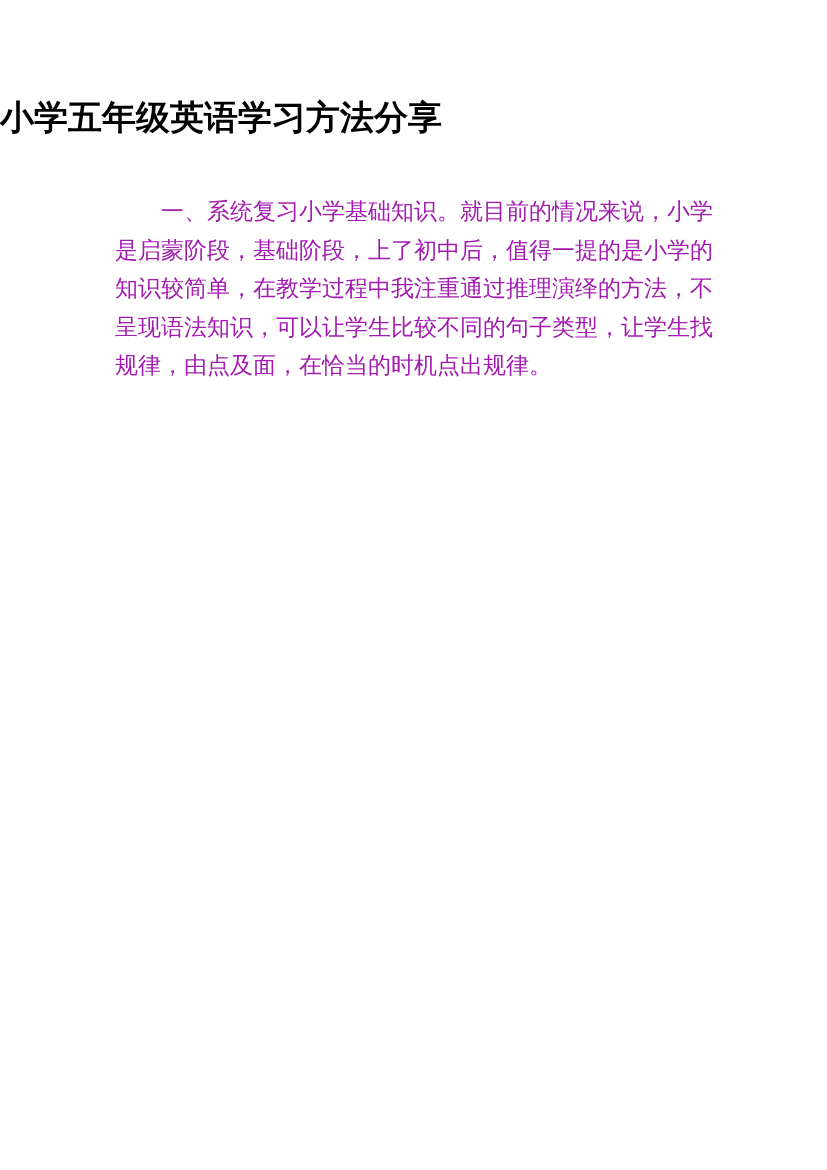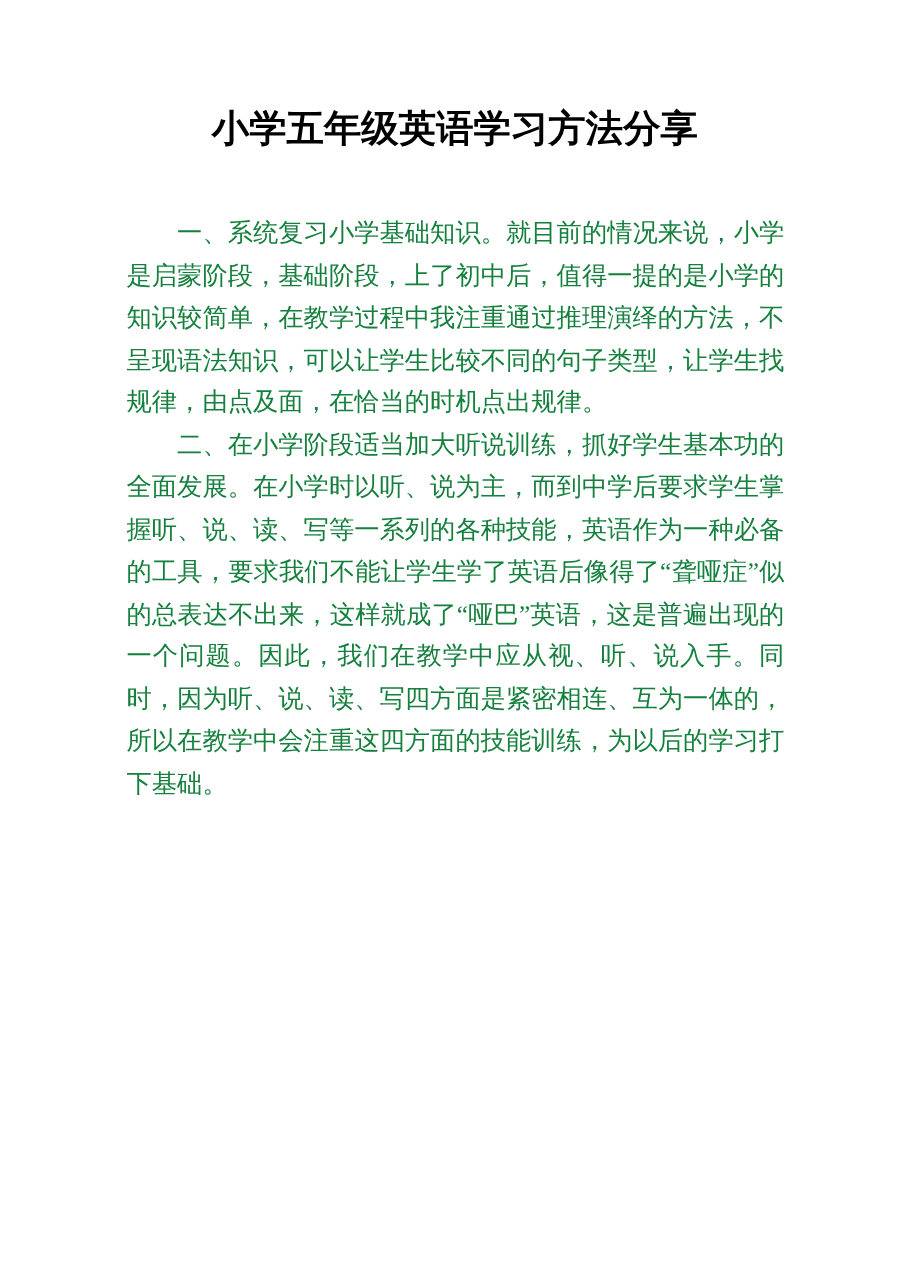--- a/index.html
+++ b/index.html
@@ -16,42 +16,41 @@
     overflow: hidden;
     font-family: "Liberation Serif", "DejaVu Serif", serif;
     color: #000000;
   }
   .doc-title {
     margin: 0;
     padding-top: 97px;
     font-size: 34px;
     line-height: 42px;
     font-weight: bold;
-    text-align: center;
+    text-align: left;
     letter-spacing: 0px;
     color: #000000;
     font-family: "Liberation Serif", "DejaVu Serif", serif;
   }
   .doc-body {
     margin: 54px 114px 0 115px;
   }
   .doc-body p {
     margin: 0;
     padding: 0;
     font-size: 23px;
     line-height: 38.5px;
     text-align: justify;
     text-indent: 2em;
-    color: #15803d;
+    color: #a21caf;
     word-break: break-all;
     font-family: "Liberation Serif", "DejaVu Serif", serif;
   }
 </style>
 </head>
 <body>
 
 <div class="page">
   <h1 class="doc-title">小学五年级英语学习方法分享</h1>
   <div class="doc-body">
     <p>一、系统复习小学基础知识。就目前的情况来说，小学是启蒙阶段，基础阶段，上了初中后，值得一提的是小学的知识较简单，在教学过程中我注重通过推理演绎的方法，不呈现语法知识，可以让学生比较不同的句子类型，让学生找规律，由点及面，在恰当的时机点出规律。</p>
-    <p>二、在小学阶段适当加大听说训练，抓好学生基本功的全面发展。在小学时以听、说为主，而到中学后要求学生掌握听、说、读、写等一系列的各种技能，英语作为一种必备的工具，要求我们不能让学生学了英语后像得了“聋哑症”似的总表达不出来，这样就成了“哑巴”英语，这是普遍出现的一个问题。因此，我们在教学中应从视、听、说入手。同时，因为听、说、读、写四方面是紧密相连、互为一体的，所以在教学中会注重这四方面的技能训练，为以后的学习打下基础。</p>
   </div>
 </div>
 
 </body></html>

